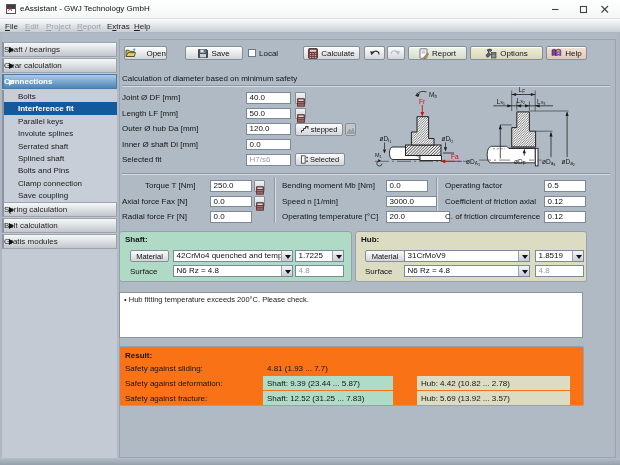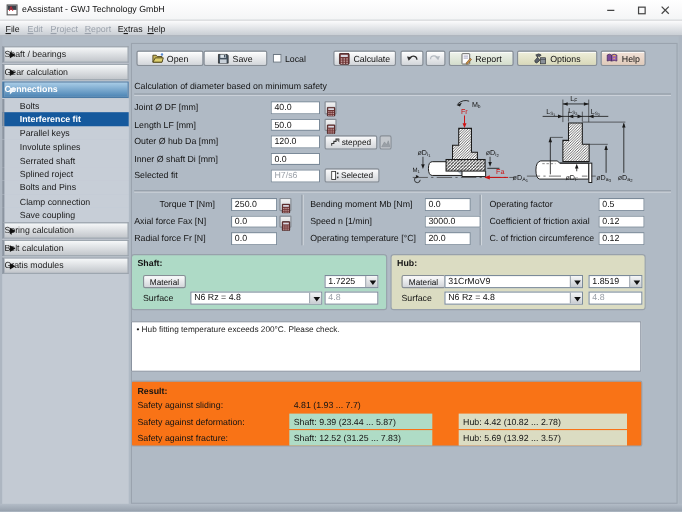--- a/index.html
+++ b/index.html
@@ -80,32 +80,32 @@
 
 <div id="sidebar">
   <div class="acc"><div class="arr"></div>Shaft / bearings</div>
   <div class="acc"><div class="arr"></div>Gear calculation</div>
   <div class="acc accblue"><div class="arr"></div>Connections</div>
   <div class="item">Bolts</div>
   <div class="item sel">Interference fit</div>
   <div class="item">Parallel keys</div>
   <div class="item">Involute splines</div>
   <div class="item">Serrated shaft</div>
-  <div class="item">Splined roject</div>
+  <div class="item">Splined shaft</div>
   <div class="item">Bolts and Pins</div>
   <div class="item">Clamp connection</div>
   <div class="item">Save coupling</div>
   <div class="acc"><div class="arr"></div>Spring calculation</div>
   <div class="acc"><div class="arr"></div>Belt calculation</div>
   <div class="acc"><div class="arr"></div>Gratis modules</div>
 </div>
 
 <div id="content"></div>
 
-<div class="tb" style="left:124px; width:61px;">
+<div class="tb" style="left:124px; width:43px;justify-content:space-between;">
     <svg width="11" height="10" viewBox="0 0 11 10">
       <path d="M1 8.5 V2.2 h3 l1 1.2 h4.2 V8.5 Z" fill="#c8b45a" stroke="#4a4018" stroke-width="0.8"></path>
       <path d="M1 8.5 L3.2 4.6 h7.3 L9.3 8.5 Z" fill="#ded06e" stroke="#4a4018" stroke-width="0.8"></path>
       <circle cx="9.3" cy="1.6" r="1.1" fill="#5a8ad0"></circle>
     </svg>
     <span>Open</span>
   </div>
 <div class="tb" style="left:185px; width:58px;">
     <svg width="10" height="10" viewBox="0 0 10 10">
       <path d="M0.5 1.5 h8 l1 1 v7 h-9 z" fill="#44525f" stroke="#222" stroke-width="0.7"></path>
@@ -373,32 +373,33 @@
         <rect x="3.4" y="7.4" width="1.2" height="1"></rect>
         <rect x="5.4" y="7.4" width="1.2" height="1"></rect>
       </g>
     </svg></div>
 
 <div class="lbl" style="left:282px; top:181px;">Bending moment Mb [Nm]</div>
 <div class="lbl" style="left:282px; top:196.5px;">Speed n [1/min]</div>
 <div class="lbl" style="left:282px; top:212px;">Operating temperature [°C]</div>
 <div class="inp" style="left:386px; top:180px; width:42px;">0.0</div>
 <div class="inp" style="left:386px; top:195.5px; width:51px;">3000.0</div>
-<div class="inp" style="left:386px; top:211px; width:42px;">20.0</div>
+<div class="inp" style="left:386px; top:211px; width:64px;">20.0</div>
 
 <div class="lbl" style="left:445px; top:181px;">Operating factor</div>
 <div class="lbl" style="left:445px; top:196.5px;">Coefficient of friction axial</div>
 <div class="lbl" style="left:445px; top:212px;">C. of friction circumference</div>
 <div class="inp" style="left:544px; top:180px; width:42px;">0.5</div>
 <div class="inp" style="left:544px; top:195.5px; width:42px;">0.12</div>
 <div class="inp" style="left:544px; top:211px; width:42px;">0.12</div>
 
 <div class="panel" style="left:119px; top:231px; width:233px; height:51px; background:#aedac6;">
   <div class="lbl" style="left:5px; top:3px; font-weight:bold;">Shaft:</div>
   <div class="btn2" style="left:10px; top:18px; width:39px; height:12px; line-height:11px;">Material</div>
+  <div class="dd" style="left:53px; top:18px; width:120px; height:12px;">42CrMo4 quenched and temp...<div class="db"></div></div>
   <div class="dd" style="left:175px; top:18px; width:49px; height:12px;">1.7225<div class="db"></div></div>
   <div class="lbl" style="left:10px; top:35px;">Surface</div>
   <div class="dd" style="left:53px; top:33px; width:120px; height:12px;">N6 Rz = 4.8<div class="db"></div></div>
   <div class="inp gray" style="left:175px; top:33px; width:49px;">4.8</div>
 </div>
 
 <div class="panel" style="left:355px; top:231px; width:232px; height:51px; background:#dbdcc2;">
   <div class="lbl" style="left:5px; top:3px; font-weight:bold;">Hub:</div>
   <div class="btn2" style="left:9px; top:18px; width:40px; height:12px; line-height:11px;">Material</div>
   <div class="dd" style="left:48px; top:18px; width:126px; height:12px;">31CrMoV9<div class="db"></div></div>

